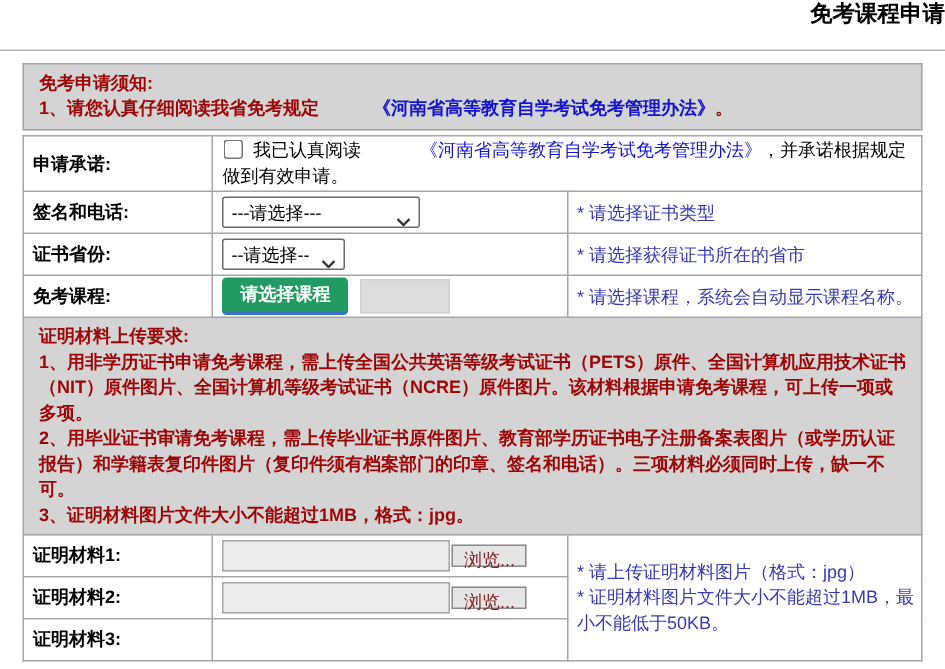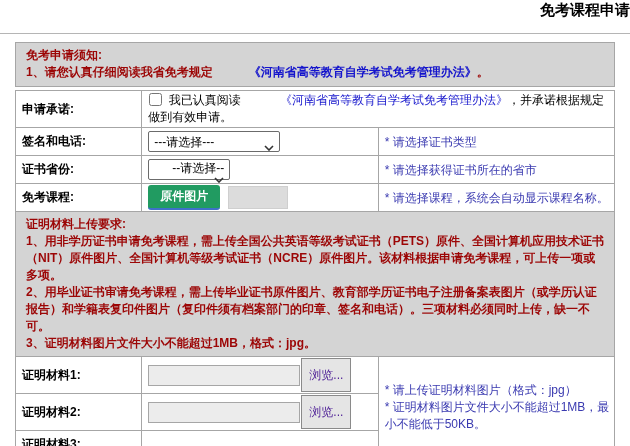--- a/index.html
+++ b/index.html
@@ -88,21 +88,21 @@
     background:#fff;
     border:1px solid #6b6b6b;
     border-radius:2px;
     height:21px;
     padding:0 5px;
     box-sizing:border-box;
     vertical-align:middle;
     cursor:default;
   }
   .select.w130{ width:132px; }
-  .select.w72{ width:82px;flex-direction:column; }
+  .select.w72{ width:82px; }
   .chev{ margin-left:6px; flex:0 0 auto; }
   
   .cb{
     vertical-align:-2px;
     margin:0 3px 0 1px;
     width:13px; height:13px;
   }
   
   .green-btn{
     background:#219b61;
@@ -129,26 +129,26 @@
   }
   
   .file-field{
     display:inline-block;
     width:150px; height:19px;
     background:#ececec;
     border:1px solid #a6a6a6;
     vertical-align:middle;
   }
   .browse-btn{
-    height:34px;
+    height:15px;
     background:#e5e5e5;
     border:1px solid #8a8a8a;
     font-family:inherit;
     font-size:12px;
-    color:#4c1d95;
+    color:#7f1d1d;
     padding:1px 7px;
     margin-left:1px;
     vertical-align:middle;
     cursor:pointer;
   }
   td.upload-hint{ line-height:17px; }
 </style>
 </head>
 <body>
 
@@ -197,21 +197,21 @@
                   <polyline points="1,1 5,5 9,1" fill="none" stroke="#333" stroke-width="1.6"></polyline>
                 </svg>
           </span>
         </td>
         <td class="hint">* 请选择获得证书所在的省市</td>
       </tr>
 
       <tr>
         <td class="lbl">免考课程:</td>
         <td class="content-cell">
-          <button class="green-btn small">原件图片</button>
+          <button class="green-btn small">请选择课程</button>
           <span class="course-box"></span>
         </td>
         <td class="hint">* 请选择课程，系统会自动显示课程名称。</td>
       </tr>
 
       <tr>
         <td class="notice-cell" colspan="3">
           <div>证明材料上传要求:</div>
           <div>1、用非学历证书申请免考课程，需上传全国公共英语等级考试证书（PETS）原件、全国计算机应用技术证书（NIT）原件图片、全国计算机等级考试证书（NCRE）原件图片。该材料根据申请免考课程，可上传一项或多项。</div>
           <div>2、用毕业证书审请免考课程，需上传毕业证书原件图片、教育部学历证书电子注册备案表图片（或学历认证报告）和学籍表复印件图片（复印件须有档案部门的印章、签名和电话）。三项材料必须同时上传，缺一不可。</div>

